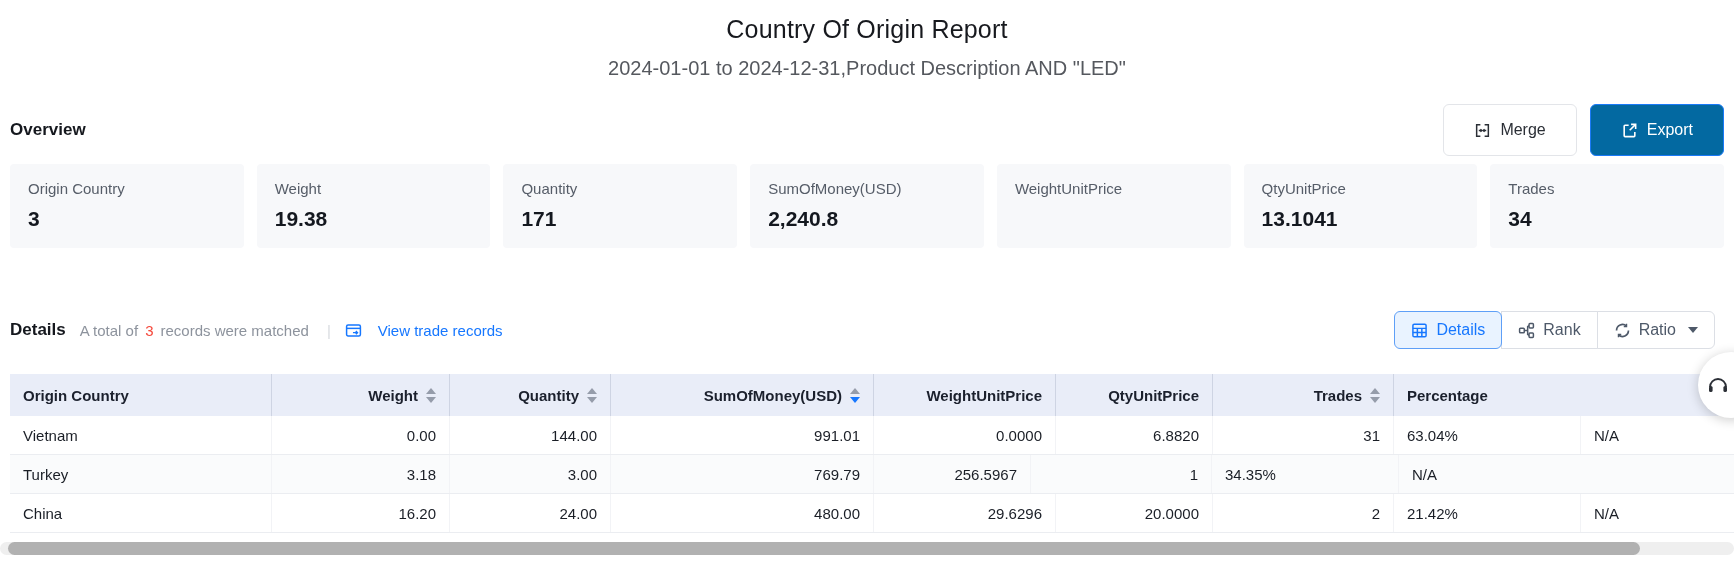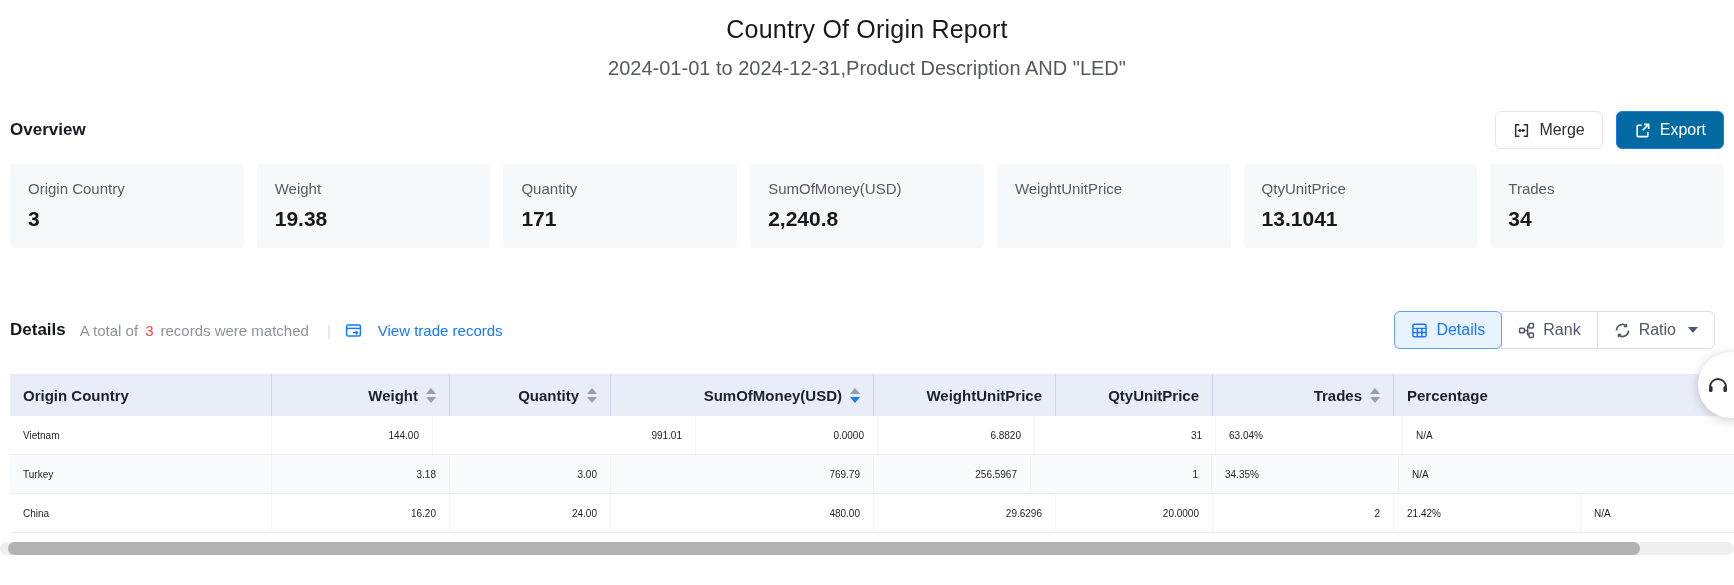--- a/index.html
+++ b/index.html
@@ -4,21 +4,21 @@
 <style>
   html,body{margin:0;padding:0}
   body{width:1734px;height:585px;background:#fff;overflow:hidden;position:relative;
        font-family:"Liberation Sans",sans-serif;color:#1a1e26}
   .page-title{text-align:center;font-size:25px;font-weight:500;color:#17191e;padding-top:15px;letter-spacing:.2px}
   .page-subtitle{text-align:center;font-size:20px;color:#55585e;margin-top:13px}
 
   .ovr-row{display:flex;align-items:center;justify-content:space-between;margin:30px 10px 0 10px;height:40px}
   .h2{font-size:17px;font-weight:bold;color:#15181e}
   .btns{display:flex;gap:13px}
-  .btn{height:38px;display:flex;align-items:center;gap:9px;padding:0 17px;border-radius:6px;
+  .btn{height:52px;display:flex;align-items:center;gap:9px;padding:0 30px;border-radius:6px;
        font-size:16px;cursor:pointer;border:1px solid #e3e5e9;background:#fff;color:#2b2f36;box-sizing:border-box}
   .btn.primary{background:#0369a1;border-color:#1a7af8;color:#fff}
 
   .cards{display:flex;gap:13px;margin:14px 10px 0 10px}
   .card{flex:1;background:#f7f8fa;border-radius:4px;padding:16px 18px 17px;box-sizing:border-box}
   .card .lb{font-size:15px;color:#565d68}
   .card .vl{font-size:21px;font-weight:bold;color:#14181f;margin-top:10px}
 
   .det-row{position:relative;margin:62px 10px 0 10px;height:40px;display:flex;align-items:center}
   .det-row .h2{margin-right:14px}
@@ -42,21 +42,21 @@
       box-sizing:border-box;padding:0 13px;border-right:1px solid #ced4e3;cursor:default}
   .th:last-child{border-right:none}
   .th.r{justify-content:flex-end}
   .sort{display:flex;flex-direction:column;gap:3px;margin-left:8px;cursor:pointer}
   .sort i{display:block;width:0;height:0;border-left:5px solid transparent;border-right:5px solid transparent}
   .sort .up{border-bottom:6px solid #959caa}
   .sort .dn{border-top:6px solid #959caa}
   .sort .dn.on{border-top-color:#1677ff}
   .tr{display:flex;height:38px;border-bottom:1px solid #ebedf1;background:#fff}
   .tr:nth-child(2){background:#fafbfc}
-  .td{display:flex;align-items:center;font-size:10px;color:#1a1e26;
+  .td{display:flex;align-items:center;font-size:15px;color:#1a1e26;
       box-sizing:border-box;padding:7px 13px;border-right:1px solid #f2f3f6}
   .td:last-child{border-right:none}
   .td.r{justify-content:flex-end}
 
   .scrollbar{margin-top:9px;width:1734px;height:13px;background:#efefef;border-radius:7px;position:relative}
   .thumb{position:absolute;left:8px;top:0;width:1632px;height:13px;background:#b1b1b1;border-radius:7px;cursor:grab}
 
   .float-btn{position:absolute;left:1698px;top:352px;width:66px;height:66px;border-radius:50%;
              background:#fff;box-shadow:0 2px 12px rgba(0,0,0,.2);z-index:5;display:flex;
              align-items:center;justify-content:center;padding-right:26px;box-sizing:border-box;cursor:pointer}
@@ -218,20 +218,21 @@
           <i class="dn"></i>
         </span>
       </div>
       <div class="th" style="width: 187px;">
         <span>Percentage</span>
       </div>
     </div>
   <div class="tbody">
       <div class="tr">
         <div class="td" style="width: 262px;">Vietnam</div>
+        <div class="td r" style="width: 178px;">0.00</div>
         <div class="td r" style="width: 161px;">144.00</div>
         <div class="td r" style="width: 263px;">991.01</div>
         <div class="td r" style="width: 182px;">0.0000</div>
         <div class="td r" style="width: 157px;">6.8820</div>
         <div class="td r" style="width: 181px;">31</div>
         <div class="td" style="width: 187px;">63.04%</div>
         <div class="td" style="width: 153px;">N/A</div>
       </div>
       <div class="tr">
         <div class="td" style="width: 262px;">Turkey</div>

